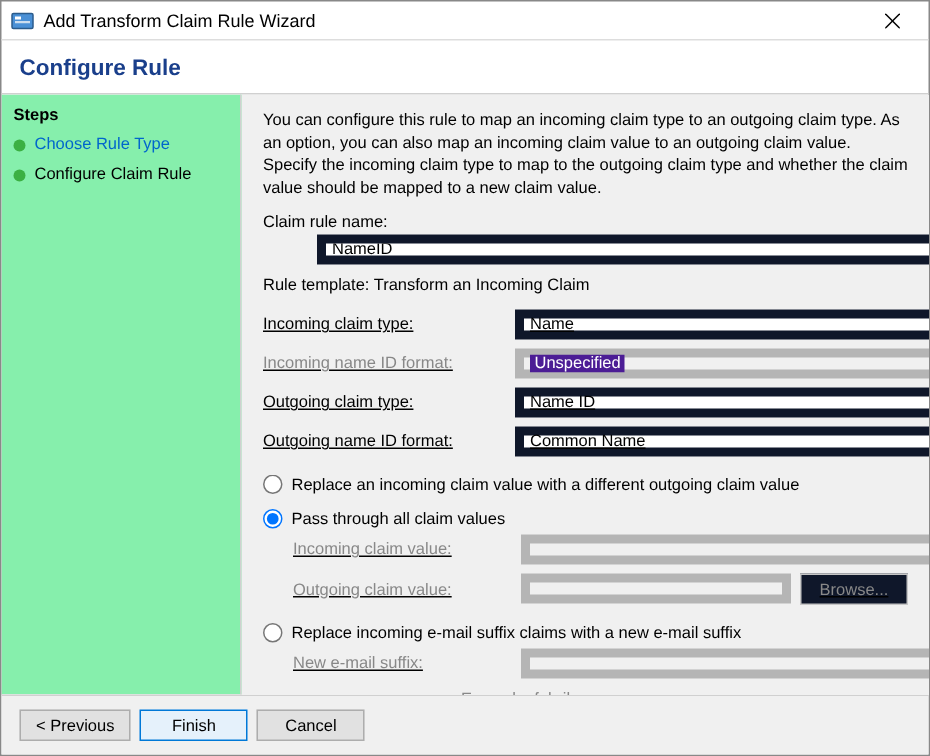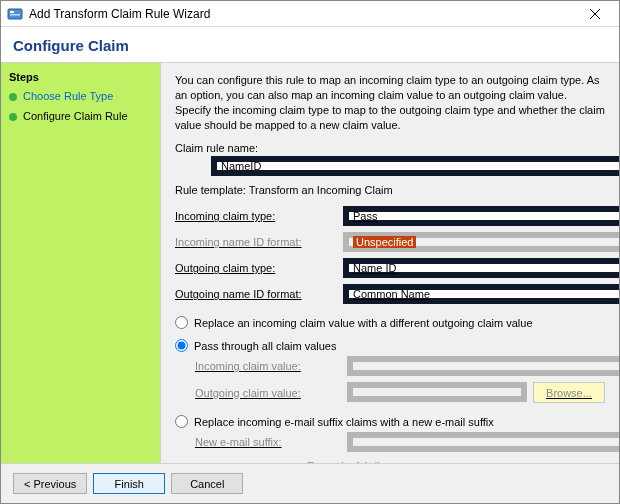--- a/index.html
+++ b/index.html
@@ -4,46 +4,46 @@
 <style>
   * { box-sizing: border-box; margin: 0; padding: 0; }
   body { font-family: "Segoe UI", Tahoma, sans-serif; font-size: 11px; background: #fff; color: #000; }
   .window { width: 620px; height: 504px; border: 1px solid #888; display: flex; flex-direction: column; background: #fff; position: relative; }
   .titlebar { height: 26px; display: flex; align-items: center; padding: 0 6px; border-bottom: 1px solid #ddd; }
   .titlebar .icon { width: 16px; height: 16px; margin-right: 6px; }
   .titlebar .title { flex: 1; font-size: 12px; }
   .titlebar .close { width: 36px; height: 24px; display: flex; align-items: center; justify-content: center; font-size: 14px; }
   .header { padding: 10px 12px 8px 12px; font-size: 15px; font-weight: 600; color: #1a3f8b; }
   .body { flex: 1; display: flex; border-top: 1px solid #d0d0d0; overflow: hidden; }
-  .sidebar { width: 160px; background: #bef264; border-right: 1px solid #d0d0d0; padding-top: 4px; }
+  .sidebar { width: 160px; background: #86efac; border-right: 1px solid #d0d0d0; padding-top: 4px; }
   .sidebar .sh { font-weight: 600; padding: 4px 8px; font-size: 11px; }
   .step { display: flex; align-items: center; padding: 3px 8px; font-size: 11px; gap: 6px; }
   .step .dot { width: 8px; height: 8px; border-radius: 50%; background: #3cb043; flex: none; }
   .step.link span.lbl { color: #0066cc; }
   .main { flex: 1; background: #f0f0f0; padding: 10px 14px 10px 14px; overflow: auto; display: flex; flex-direction: column; }
   .desc { font-size: 11px; line-height: 1.35; margin-bottom: 10px; }
   .lbl { font-size: 11px; margin-bottom: 2px; display: block; }
   input[type=text], select, .combo { width: 100%; height: 20px; border: 6px solid #0f172a; background: #fff; font-size: 11px; padding: 0 4px; font-family: inherit; margin-left: 36px; }
   .combo { display: flex; align-items: center; justify-content: space-between; padding-right: 2px; }
   .combo .val { flex: 1; overflow: hidden; white-space: nowrap; }
   .combo .caret { font-size: 9px; color: #555; padding: 0 3px; }
   .combo.disabled { background: #f0f0f0; border-color: #b5b5b5; color: #888; }
-  .sel { background: #c2410c; color: #fff; padding: 0 3px; display: inline-block; }
+  .sel { background: #4c1d95; color: #fff; padding: 0 3px; display: inline-block; }
   .row { display: flex; align-items: center; margin-bottom: 6px; gap: 4px; text-decoration: underline; }
   .row .flabel { width: 128px; font-size: 11px; flex: none; }
   .row .flabel.disabled { color: #888; }
   .row .fval { flex: 1; }
   .tmpl { font-size: 11px; margin: 8px 0 10px 0; }
   .radio-row { display: flex; align-items: center; gap: 6px; margin: 6px 0 4px 0; }
   .radio-row input[type=radio] { margin: 0; }
   .sub { margin-left: 20px; }
   .sub .row .flabel { width: 112px; }
   input.dis { background: #f0f0f0; border-color: #b5b5b5; color: #888; }
   .btn { height: 21px; min-width: 72px; border: 1px solid #adadad; background: #e1e1e1; font-size: 11px; font-family: inherit; padding: 0 10px; cursor: default; }
-  .btn.disabled { color: #888; background: #fef9c3; border-color: #c6c6c6; }
+  .btn.disabled { color: #888; background: #0f172a; border-color: #c6c6c6; }
   .btn.primary { border: 1.5px solid #0078d7; background: #e5f1fb; }
   .ex { font-size: 11px; color: #888; margin-left: 20px; padding-left: 112px; margin-top: 2px; }
   .footer { height: 40px; border-top: 1px solid #d0d0d0; background: #f0f0f0; display: flex; align-items: center; padding: 0 12px; gap: 6px; }
   .spacer { flex: 1; }
 </style>
 </head>
 <body>
 
 <div class="window">
 
@@ -57,21 +57,21 @@
     </span>
     <span class="title">Add Transform Claim Rule Wizard</span>
     <div class="close">
       <svg width="10" height="10" viewBox="0 0 10 10">
           <line x1="0" y1="0" x2="10" y2="10" stroke="#000" stroke-width="1"></line>
           <line x1="10" y1="0" x2="0" y2="10" stroke="#000" stroke-width="1"></line>
         </svg>
     </div>
   </div>
 
-  <div class="header">Configure Claim</div>
+  <div class="header">Configure Rule</div>
 
   <div class="body">
 
     <div class="sidebar">
       <div class="sh">Steps</div>
       <div class="step link">
         <span class="dot"></span>
         <span class="lbl">Choose Rule Type</span>
       </div>
       <div class="step">
@@ -85,21 +85,21 @@
 
       <span class="lbl">Claim rule name:</span>
       <input type="text" value="NameID" style="">
 
       <div class="tmpl">Rule template: Transform an Incoming Claim</div>
 
       <div class="row">
         <div class="flabel">Incoming claim type:</div>
         <div class="fval">
           <div class="combo">
-            <span class="val">Pass</span>
+            <span class="val">Name</span>
             <span class="caret">⌄</span>
           </div>
         </div>
       </div>
 
       <div class="row">
         <div class="flabel disabled">Incoming name ID format:</div>
         <div class="fval">
           <div class="combo disabled">
             <span class="val"><span class="sel">Unspecified</span></span>

